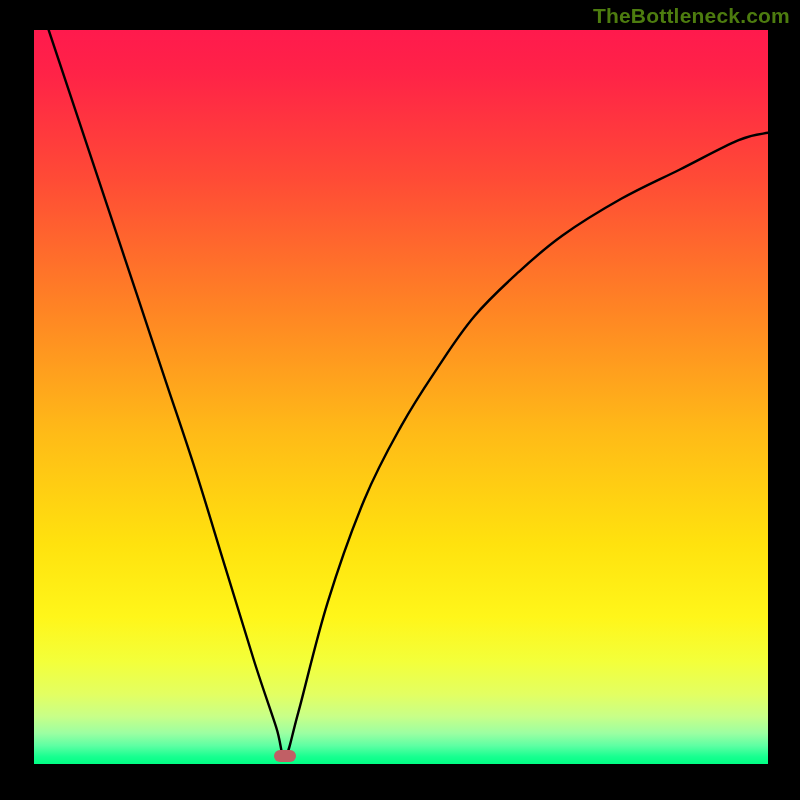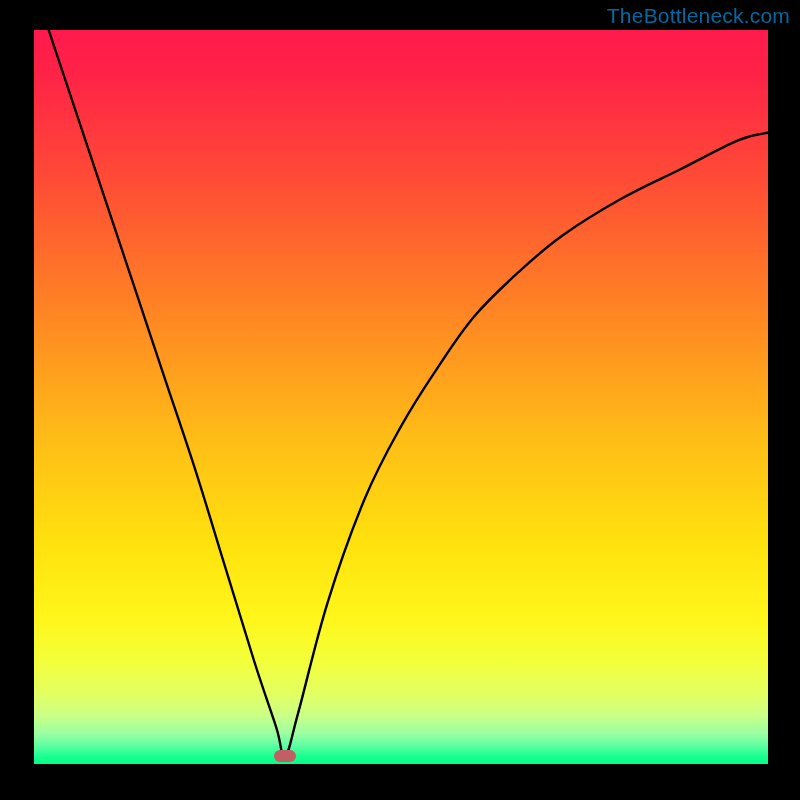--- a/index.html
+++ b/index.html
@@ -29,23 +29,23 @@
     inset: 0;
   }
   .curve {
     position: absolute;
     inset: 0;
   }
   .watermark {
     position: absolute;
     top: 4px;
     right: 10px;
-    color: #0369a1;
+    color: #4d7c0f;
     font-size: 21px;
-    font-weight: 400;
+    font-weight: 700;
     letter-spacing: 0.2px;
   }
   .marker {
     position: absolute;
     background: #c15f65;
     border-radius: 8px;
   }
 </style>
 </head>
 <body>

